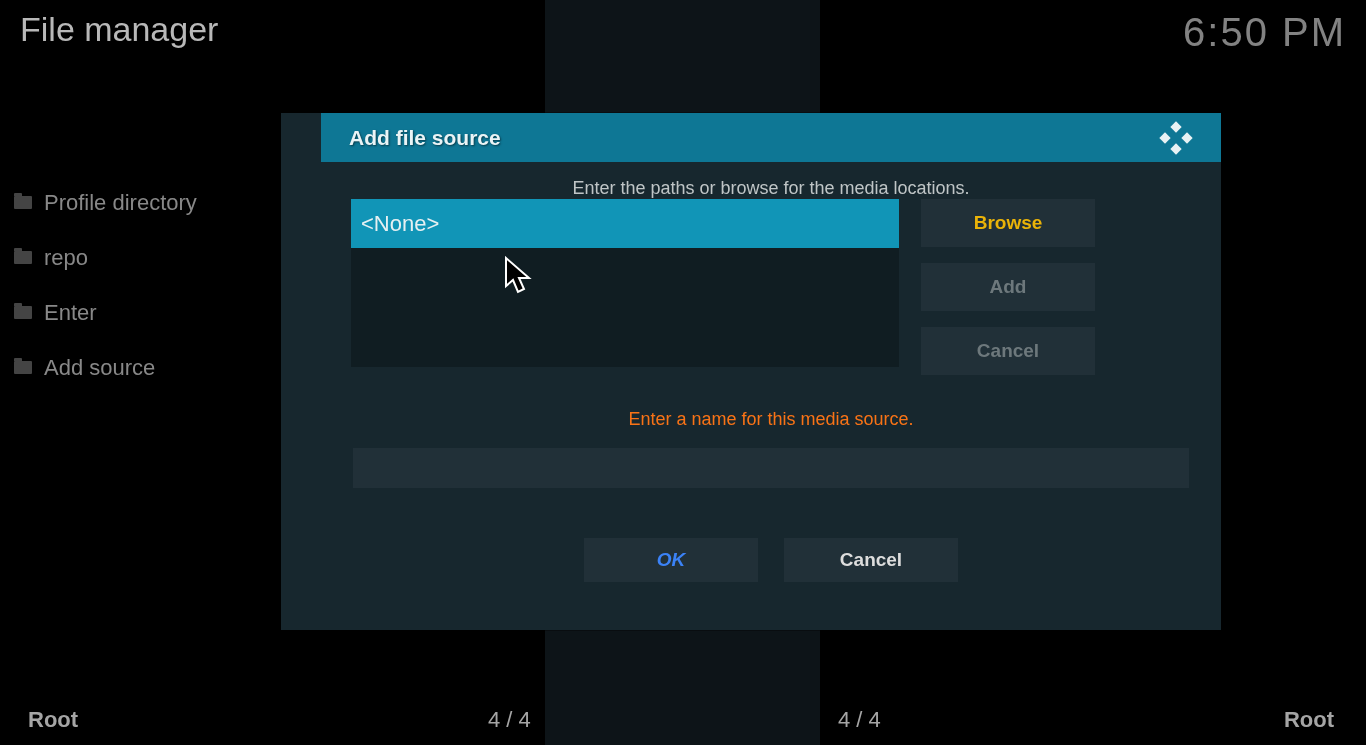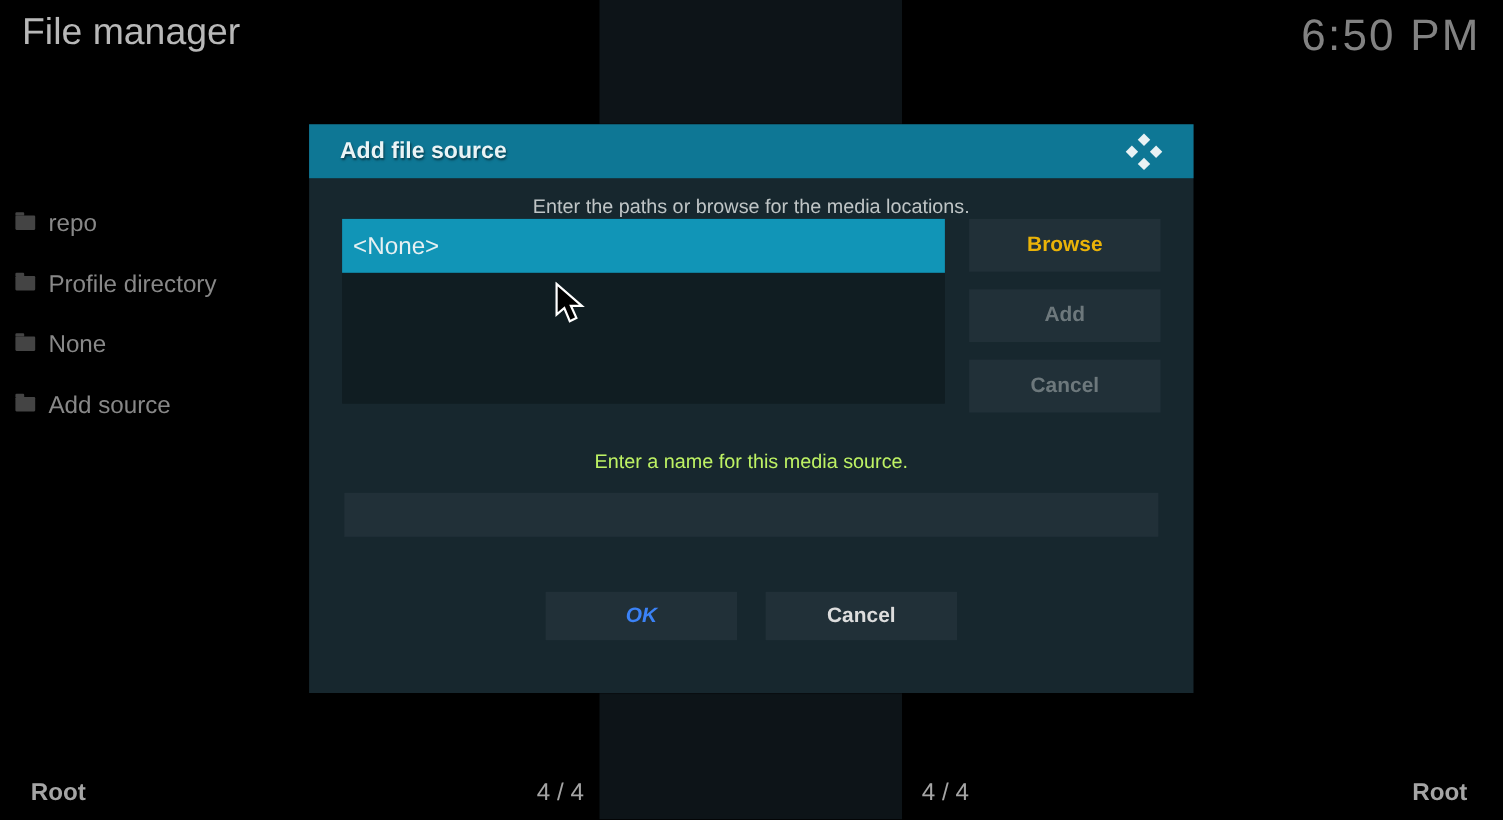--- a/index.html
+++ b/index.html
@@ -89,25 +89,26 @@
   position: absolute; left: 838px;
   font-size: 22px; color: #a5a5a5;
 }
 .footer .right {
   position: absolute; right: 28px;
   font-size: 22px; font-weight: 700; color: #a5a5a5;
 }
 .dialog {
   position: absolute;
   top: 113px; left: 281px;
-  width: 804px;
+  width: 940px;
   height: 517px;
   background: #17272e;
   z-index: 5;
   box-shadow: 0 0 0 1px rgba(0,0,0,0.3);
+  padding-left: 40px;
 }
 .dialog-title {
   height: 49px;
   background: #0e7795;
   display: flex;
   align-items: center;
   padding: 0 28px 0 28px;
   justify-content: space-between;
 }
 .dialog-title .txt {
@@ -159,21 +160,21 @@
   align-items: center;
   justify-content: center;
   font-size: 19px;
   font-weight: 700;
   color: #eab308;
 }
 .btn.disabled { color: #6d787c; }
 .name-instr {
   text-align: center;
   font-size: 18px;
-  color: #bef264;
+  color: #f97316;
   margin-top: 34px;
 }
 .name-input {
   margin: 18px 32px 0 32px;
   height: 40px;
   background: #213038;
 }
 .action-row {
   display: flex;
   justify-content: center;
@@ -204,29 +205,29 @@
 <div class="bg-band"></div>
 
 <div class="header">
   <div class="title">File manager</div>
   <div class="clock">6:50 PM</div>
 </div>
 
 <div class="file-list">
   <div class="file-item">
     <div class="folder-icon"></div>
+    <div class="lbl">Profile directory</div>
+  </div>
+  <div class="file-item">
+    <div class="folder-icon"></div>
     <div class="lbl">repo</div>
   </div>
   <div class="file-item">
     <div class="folder-icon"></div>
-    <div class="lbl">Profile directory</div>
-  </div>
-  <div class="file-item">
-    <div class="folder-icon"></div>
-    <div class="lbl">None</div>
+    <div class="lbl">Enter</div>
   </div>
   <div class="file-item">
     <div class="folder-icon"></div>
     <div class="lbl">Add source</div>
   </div>
 </div>
 
 <div class="dialog">
   <div class="dialog-title">
     <span class="txt">Add file source</span>

